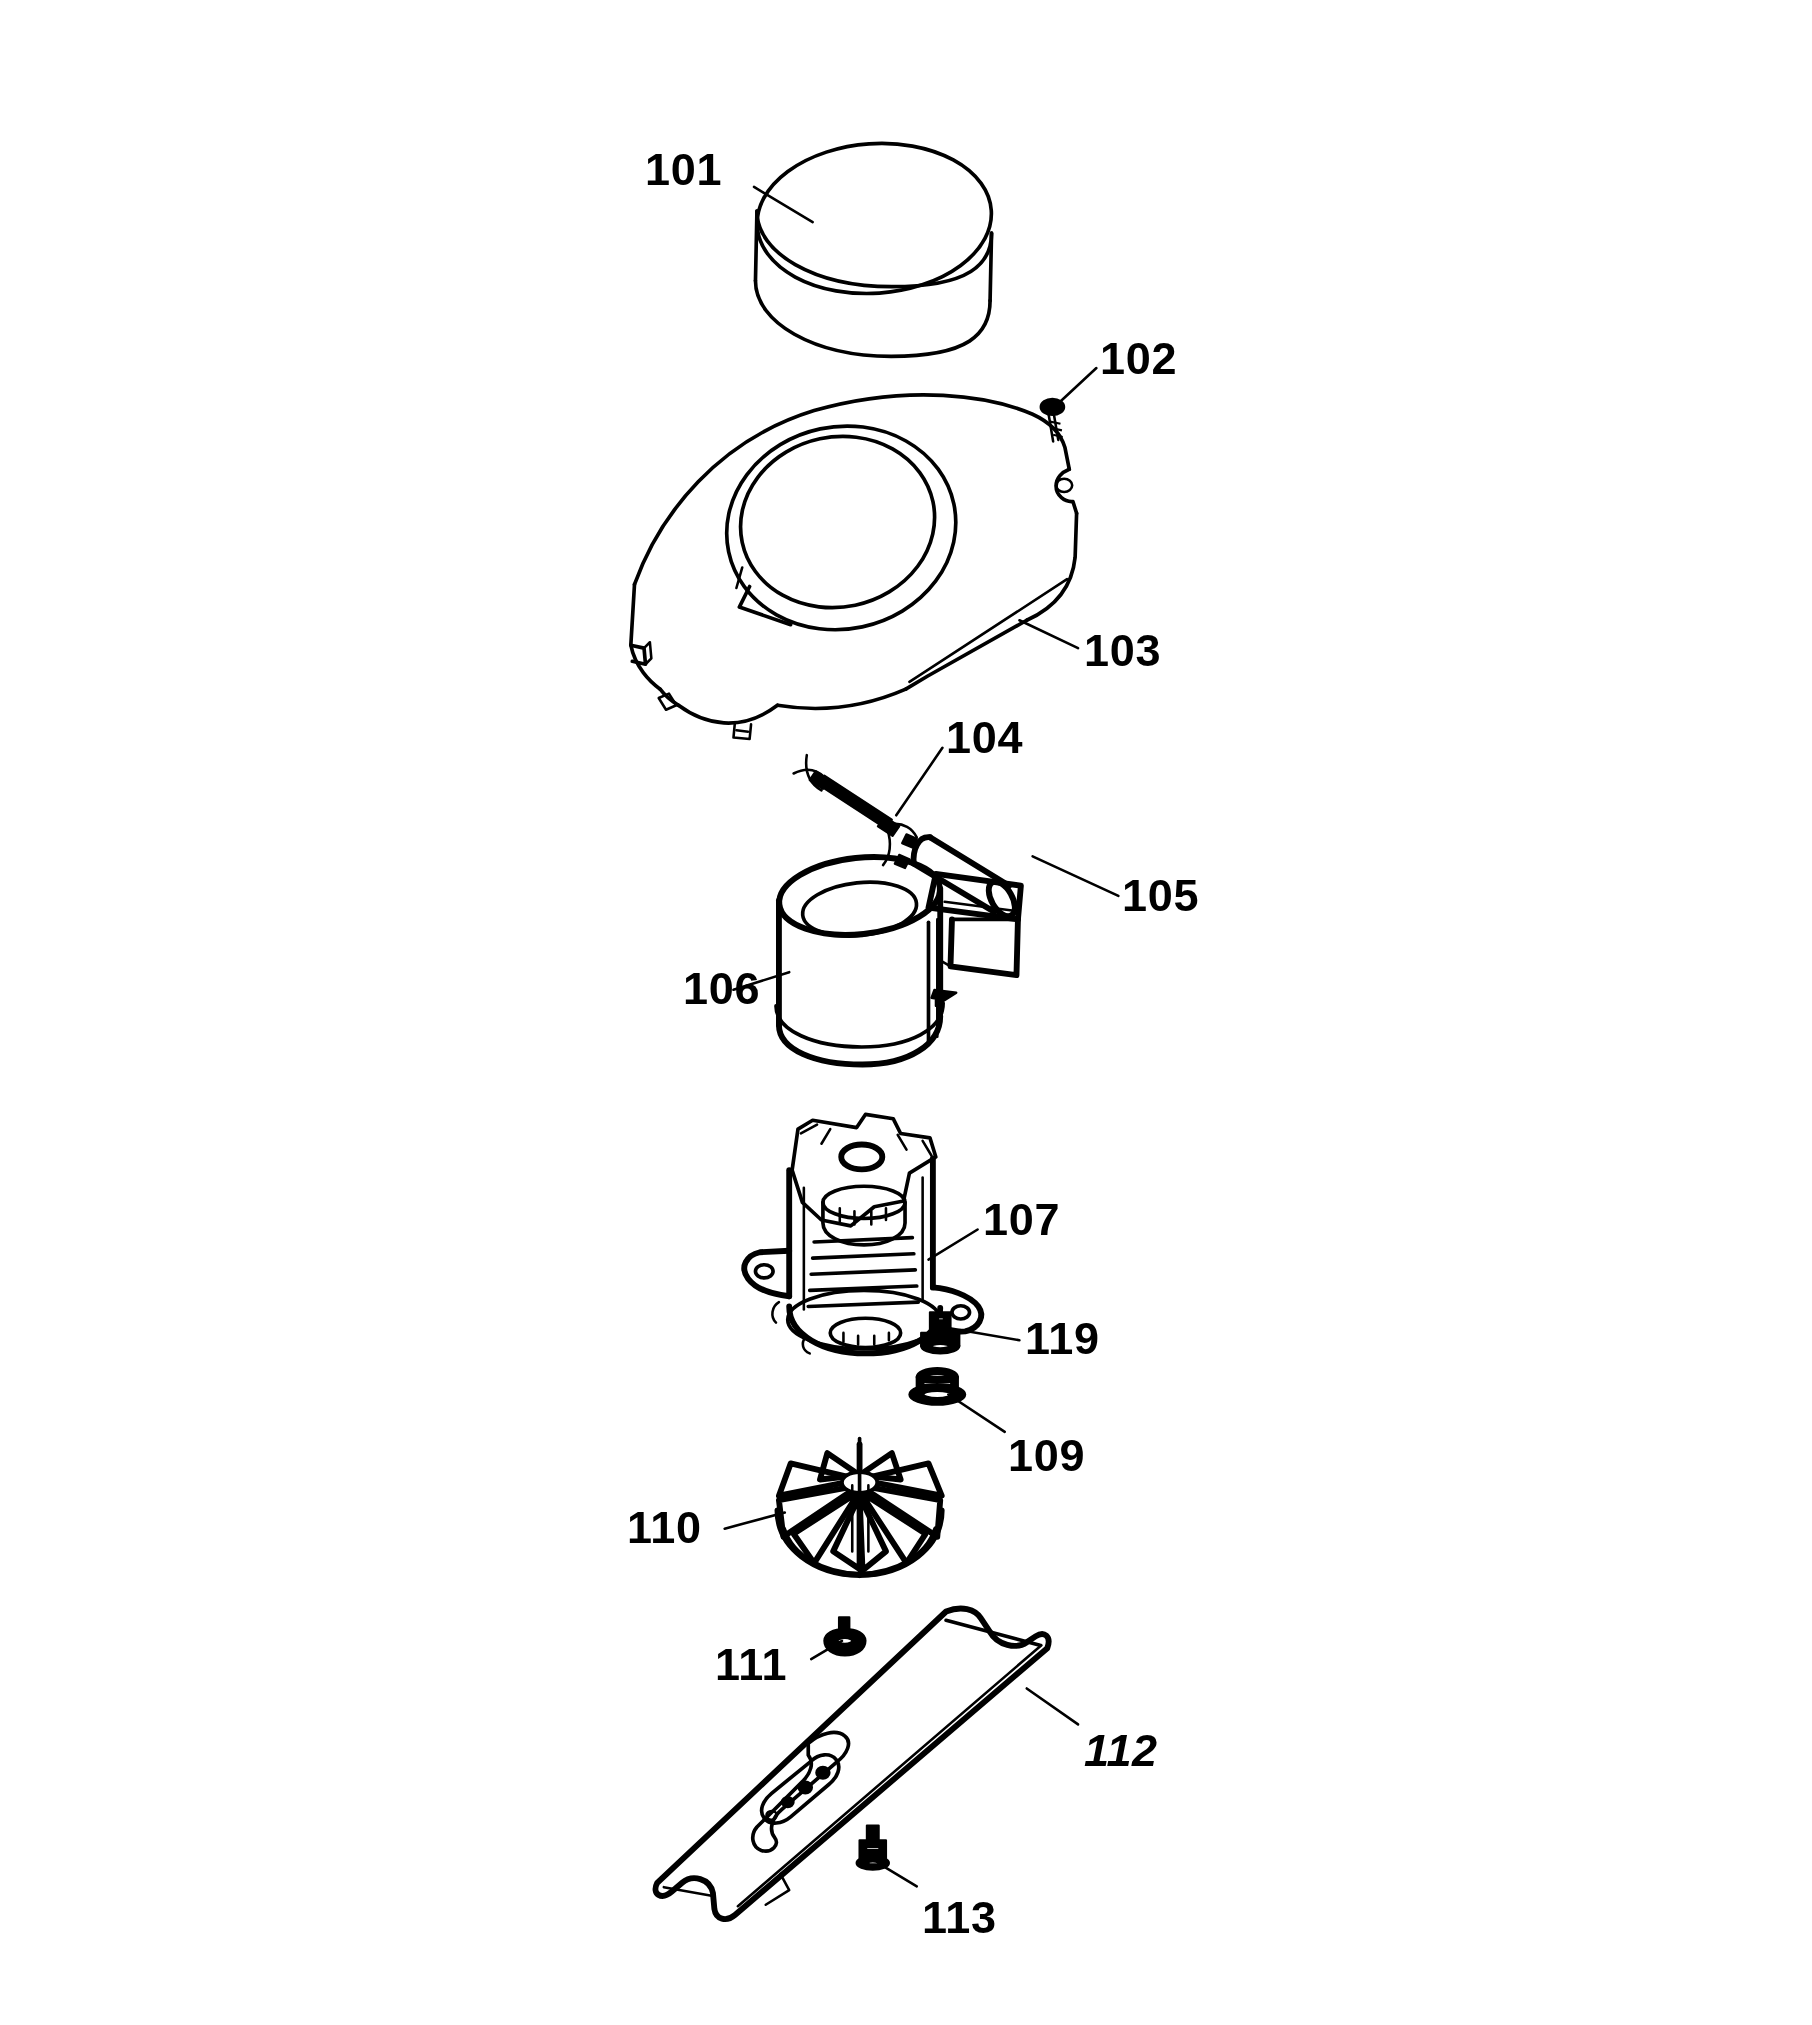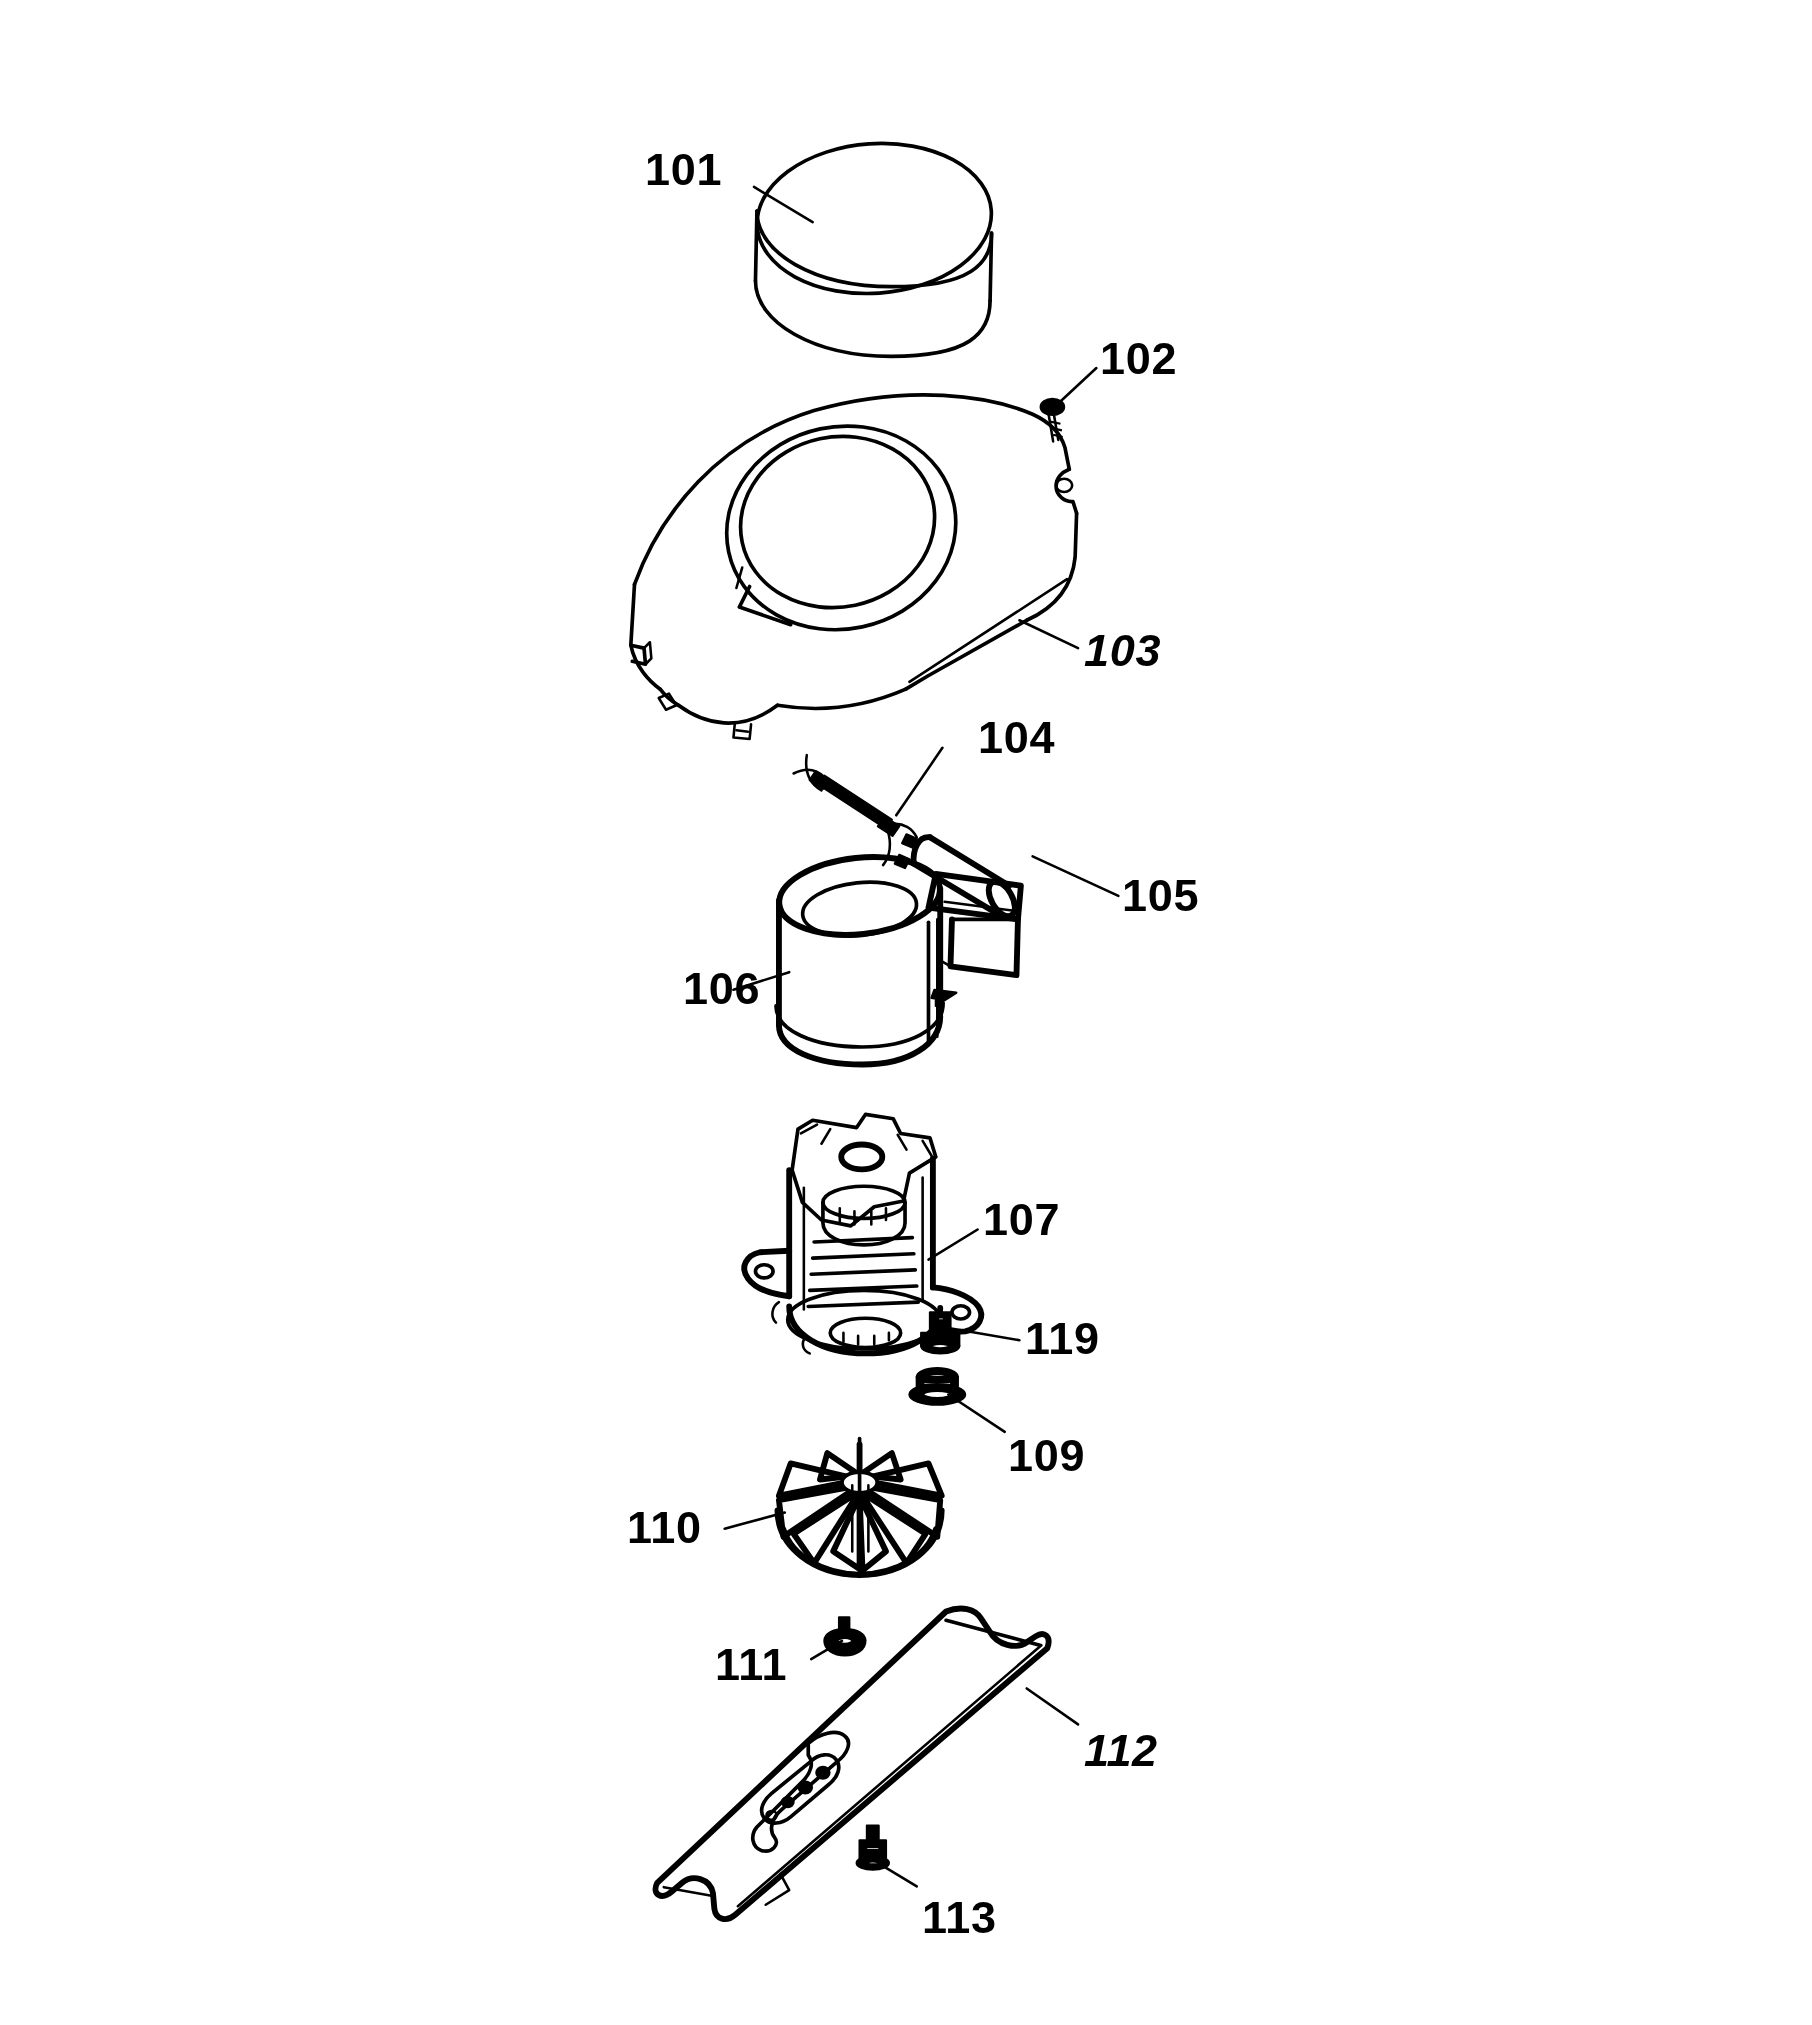--- a/index.html
+++ b/index.html
@@ -371,22 +371,22 @@
       <path class="leader-line" d="M 988 2085 L 1070 2063"></path>
       <path class="leader-line" d="M 1106 2263 L 1148 2238"></path>
       <path class="leader-line" d="M 1470 2352 L 1400 2303"></path>
       <path class="leader-line" d="M 1250 2573 L 1207 2547"></path>
     </g>
 
   </svg>
 
   <div class="callout-label" style="left:645px; top:147px;">101</div>
   <div class="callout-label" style="left:1100px; top:336px;">102</div>
-  <div class="callout-label" style="left:1084px; top:628px;font-style:italic;">103</div>
-  <div class="callout-label" style="left:978px; top:715px;">104</div>
+  <div class="callout-label" style="left:1084px; top:628px;">103</div>
+  <div class="callout-label" style="left:946px; top:715px;">104</div>
   <div class="callout-label" style="left:1122px; top:873px;">105</div>
   <div class="callout-label" style="left:683px; top:966px;">106</div>
   <div class="callout-label" style="left:983px; top:1197px;">107</div>
   <div class="callout-label" style="left:1025px; top:1316px;">119</div>
   <div class="callout-label" style="left:1008px; top:1433px;">109</div>
   <div class="callout-label" style="left:627px; top:1505px;">110</div>
   <div class="callout-label" style="left:715px; top:1642px;">111</div>
   <div class="callout-label" style="left:1084px; top:1728px;font-style:italic;">112</div>
   <div class="callout-label" style="left:922px; top:1868px;margin-top:27px;">113</div>
 

